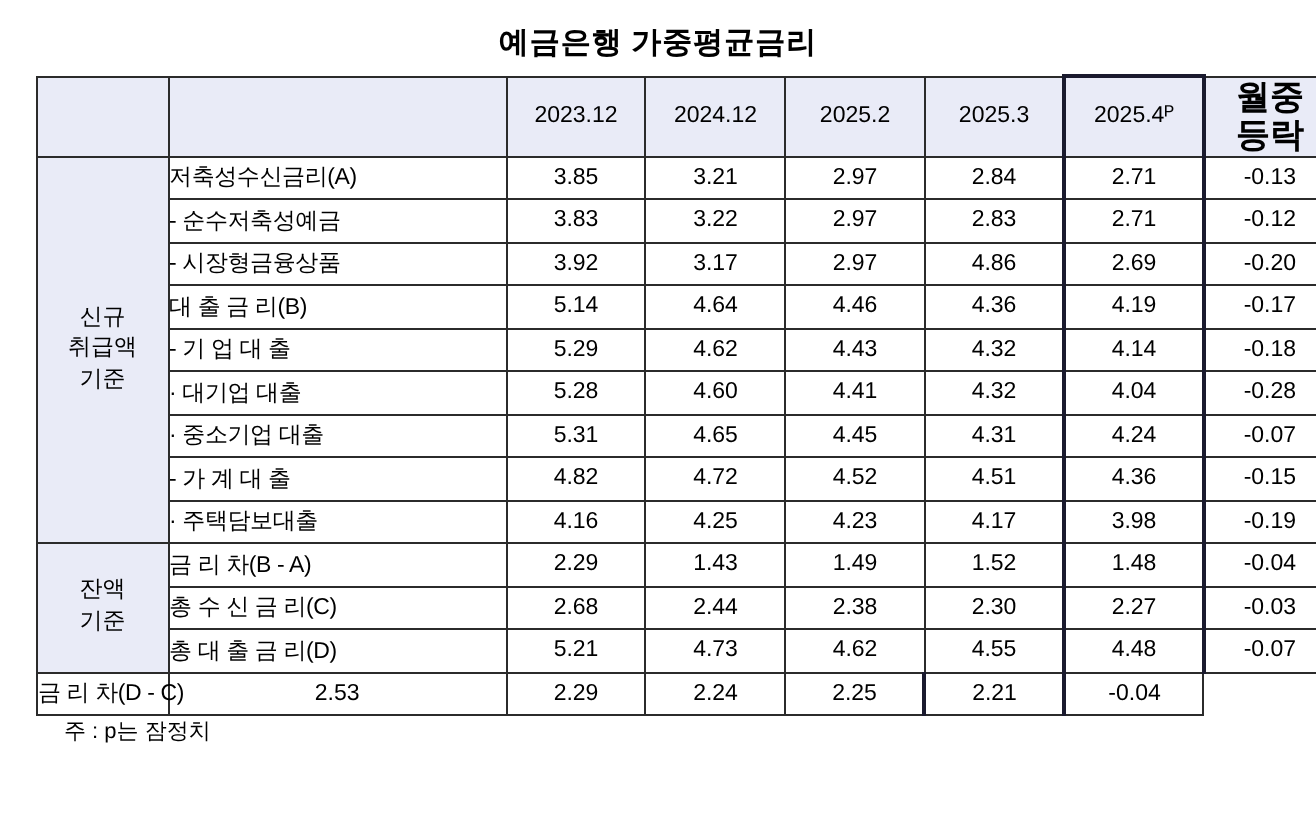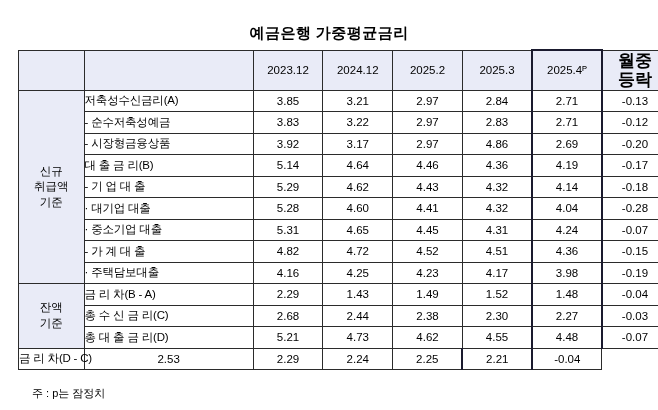--- a/index.html
+++ b/index.html
@@ -20,21 +20,21 @@
     height: 410px;
     position: relative;
     box-sizing: border-box;
     padding: 0 18px;
   }
   .title {
     text-align: center;
     font-size: 15px;
     font-weight: bold;
     letter-spacing: 0.5px;
-    margin-top: 24px;
+    margin-top: 12px;
     margin-bottom: 6px;
     font-family: "Liberation Serif", serif;
   }
   .unit {
     text-align: right;
     font-size: 11px;
     margin-bottom: 3px;
     padding-right: 2px;
   }
   table.rate {
@@ -85,21 +85,21 @@
     border-left: 2px solid #1a1a2e !important;
   }
   .thicktop {
     border-top: 2px solid #1a1a2e !important;
   }
   .rowtopline td {
     border-top: 1.6px solid #1a1a2e;
   }
   .footnote {
     font-size: 11px;
-    margin-top: 16px;
+    margin-top: 0;
     padding-left: 14px;
   }
   .col-label { width: 160px; }
   .col-grp { width: 62px; }
   .col-num { width: 66px; }
   .col-chg { width: 62px; }
 </style>
 </head>
 <body>
 

